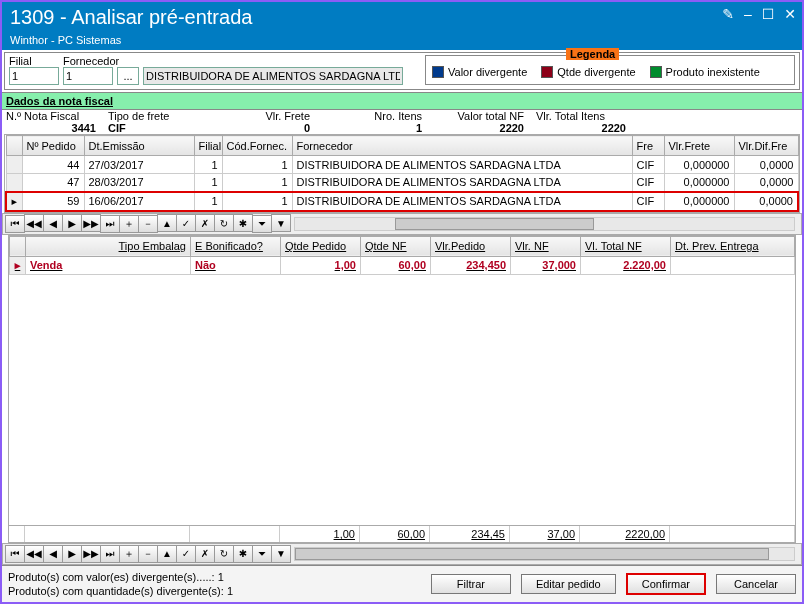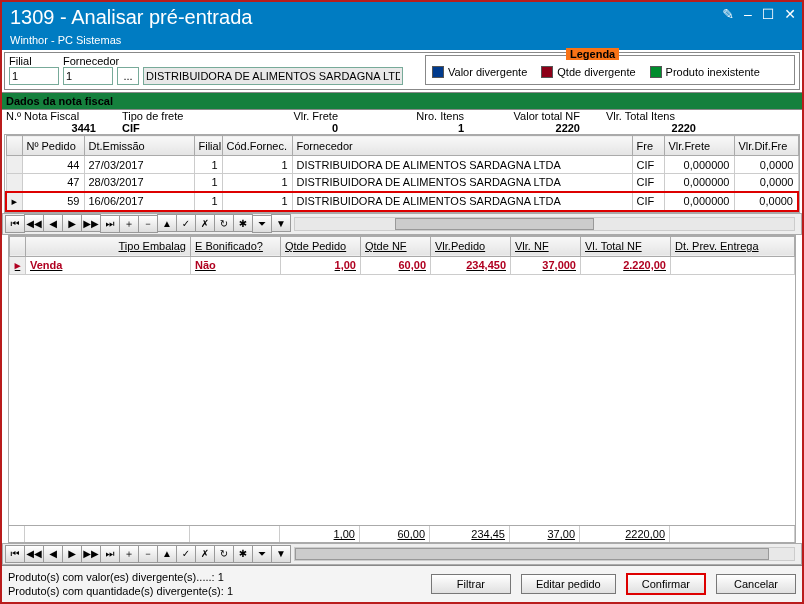--- a/index.html
+++ b/index.html
@@ -1,35 +1,35 @@
 <!DOCTYPE html>
 <html><head>
 <meta charset="utf-8">
 <style>
   * { box-sizing: border-box; font-family: Tahoma, Arial, sans-serif; font-size: 11px; }
   body { margin: 0; padding: 0; background: #f0f0f0; }
-  .window { width: 804px; height: 604px; border: 2px solid #b91c1c; background: #fff; display: flex; flex-direction: column; }
+  .window { width: 804px; height: 604px; border: 2px solid #8b5cf6; background: #fff; display: flex; flex-direction: column; }
   .titlebar { background: #007cc2; color: #fff; height: 48px; display: flex; align-items: flex-start; padding: 4px 8px; position: relative; }
   .title-main { font-size: 20px; font-weight: 300; }
   .title-sub { font-size: 11px; position: absolute; left: 8px; bottom: 4px; }
   .titlebar-controls { position: absolute; right: 6px; top: 4px; display: flex; gap: 10px; }
   .titlebar-controls span { color:#fff; font-size: 14px; cursor: pointer; font-family: Arial; }
   .content { flex: 1; display: flex; flex-direction: column; background: #fff; }
   .top-panel { border: 1px solid #888; margin: 2px; padding: 2px 4px 4px 4px; position: relative; }
   .top-row { display: flex; align-items: flex-end; gap: 4px; }
   .field-group { display: flex; flex-direction: column; }
   .field-label { color: #000; }
   .field-input { border: 1px solid #7a9; background: #fff; padding: 1px 2px; height: 18px; }
   .legend-box { border: 1px solid #888; position: absolute; right: 4px; top: 2px; width: 370px; padding: 4px 6px 6px 6px; }
   .legend-title { position: absolute; top: -8px; left: 140px; background: #f97316; padding: 0 4px; font-weight: bold; }
   .legend-items { display: flex; gap: 14px; margin-top: 6px; }
   .legend-item { display: flex; align-items: center; gap: 4px; }
   .swatch { width: 12px; height: 12px; border: 1px solid #555; }
-  .section-header { background: #15803d; font-weight: bold; padding: 2px 4px; border-top: 1px solid #888; border-bottom: 1px solid #888; }
-  .nf-info { display: flex; gap: 14px; padding: 0 4px; }
+  .section-header { background: #86efac; font-weight: bold; padding: 2px 4px; border-top: 1px solid #888; border-bottom: 1px solid #888; text-decoration: underline; }
+  .nf-info { display: flex; gap: 0; padding: 0 4px; }
   .nf-col { display: flex; flex-direction: column; margin-right: 12px; }
   .nf-val { font-weight: bold; text-align: right; } .nf-col.w80{min-width:90px;} .nf-col.w120{min-width:100px;}
   table.grid { border-collapse: collapse; width: 100%; table-layout: fixed; }
   table.grid th { background: linear-gradient(#f8f8f8,#e4e4e4); border: 1px solid #aaa; padding: 2px 4px; text-align: left; font-weight: normal; height: 20px; overflow: hidden; white-space: nowrap; }
   table.grid td { border: 1px solid #ccc; padding: 2px 4px; height: 18px; background: #fff; overflow: hidden; white-space: nowrap;}
   table.grid tr.highlight td { border-top: 2px solid #d00; border-bottom: 2px solid #d00; }
   table.grid tr.highlight td:first-child { border-left: 2px solid #d00; }
   table.grid tr.highlight td:last-child { border-right: 2px solid #d00; }
   .num { text-align: right; }
   .row-indicator { width: 14px; background: #eee !important; text-align: center; }

